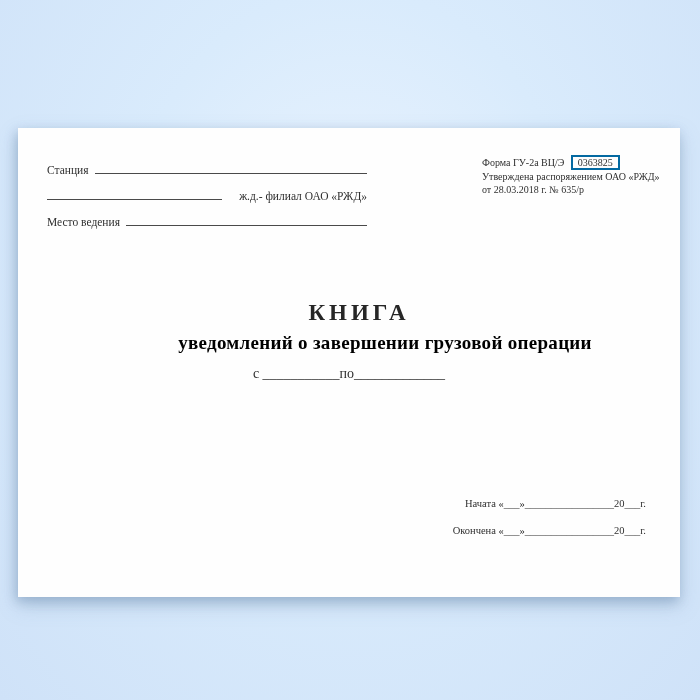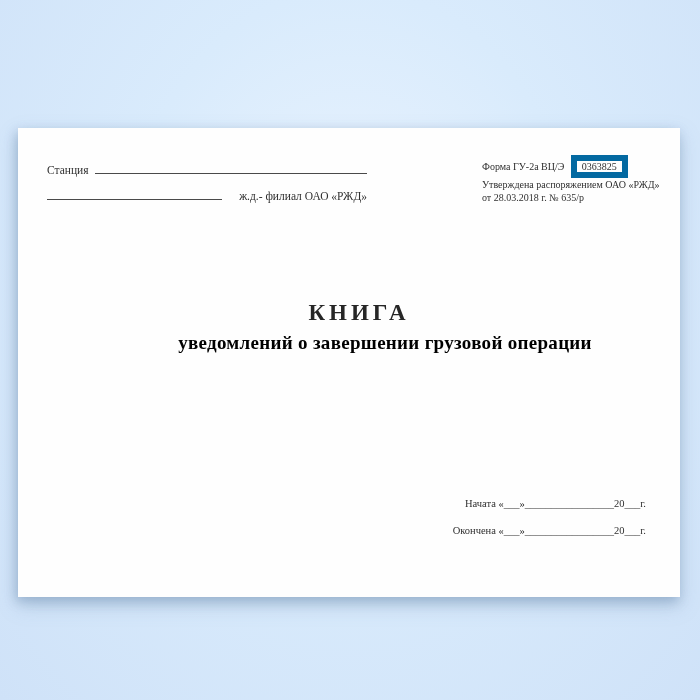--- a/index.html
+++ b/index.html
@@ -31,21 +31,21 @@
   }
   .form-line .lbl + .blank { margin-left: 6px; }
   .form-line .blank + .lbl { margin-left: 17px; }
   
   .hdr-right {
     position: absolute; left: 464px; top: 27px; width: 190px;
     font-size: 10px; line-height: 13px;
   }
   .fr-line1 { white-space: nowrap; }
   .numbox {
-    display: inline-block; border: 6px solid #0369a1; padding: 0 5px;
+    display: inline-block; border: 2px solid #0369a1; padding: 0 5px;
     margin-left: 4px; line-height: 11px;
   }
   
   .title {
     position: absolute; left: 0; top: 172px; width: 100%;
     text-align: center; font-weight: bold; font-size: 23px; letter-spacing: 4px;
     color: #262626;
     padding-left: 10px;
   }
   .subtitle {
@@ -73,33 +73,38 @@
 
     <div class="hdr-left">
       <div class="form-line">
         <span class="lbl">Станция</span>
         <span class="blank"></span>
       </div>
       <div class="form-line">
         <span class="blank"></span>
         <span class="lbl">ж.д.- филиал ОАО «РЖД»</span>
       </div>
+      <div class="form-line">
+        <span class="lbl">Место ведения</span>
+        <span class="blank"></span>
+      </div>
     </div>
 
     <div class="hdr-right">
       <div class="fr-line1">
         <span>Форма ГУ-2а ВЦ/Э</span>
         <span class="numbox">0363825</span>
       </div>
       <div>Утверждена распоряжением ОАО «РЖД»</div>
       <div>от 28.03.2018 г. № 635/р</div>
     </div>
 
     <div class="title">КНИГА</div>
     <div class="subtitle">уведомлений о завершении грузовой операции</div>
+    <div class="daterange">с ___________по_____________</div>
 
     <div class="footer">
       <div>Начата «___»_________________20___г.</div>
       <div>Окончена «___»_________________20___г.</div>
     </div>
 
   </div>
 </div>
 
 </body></html>

